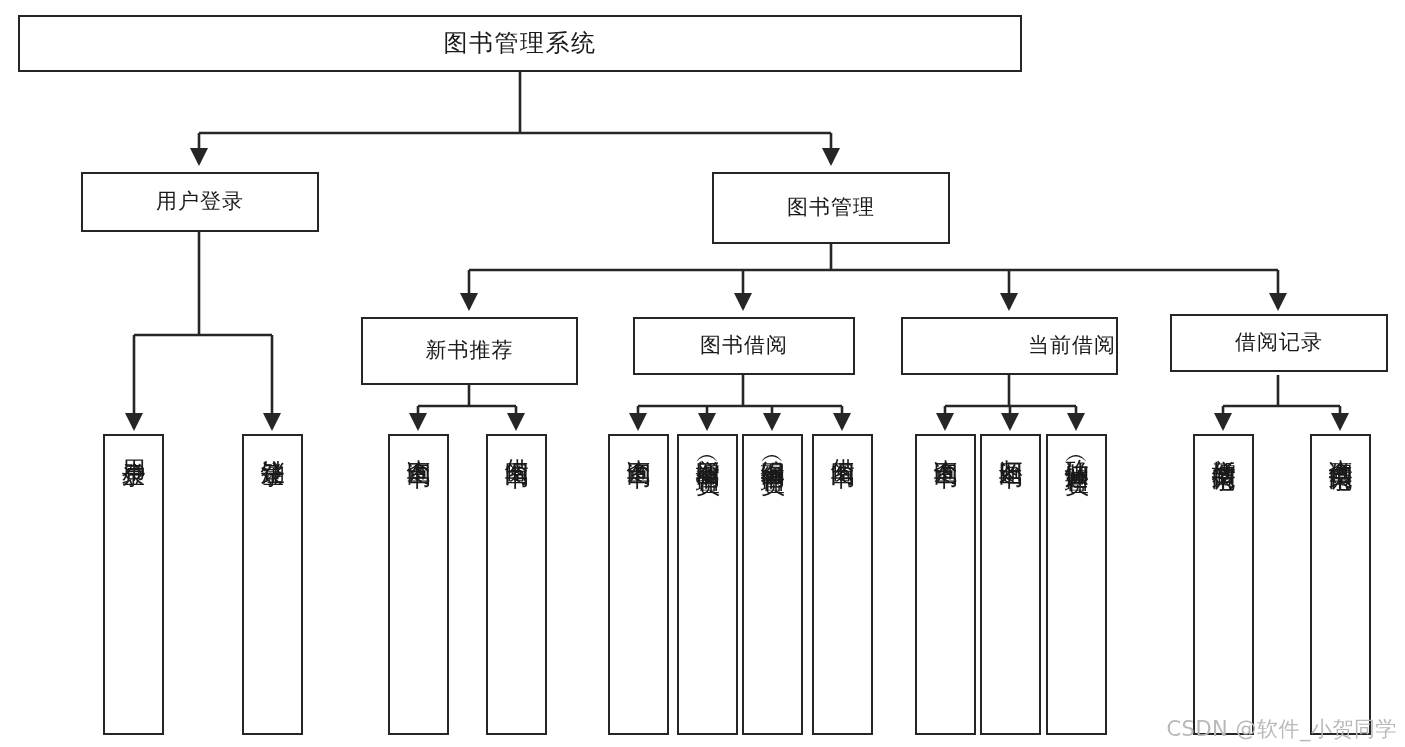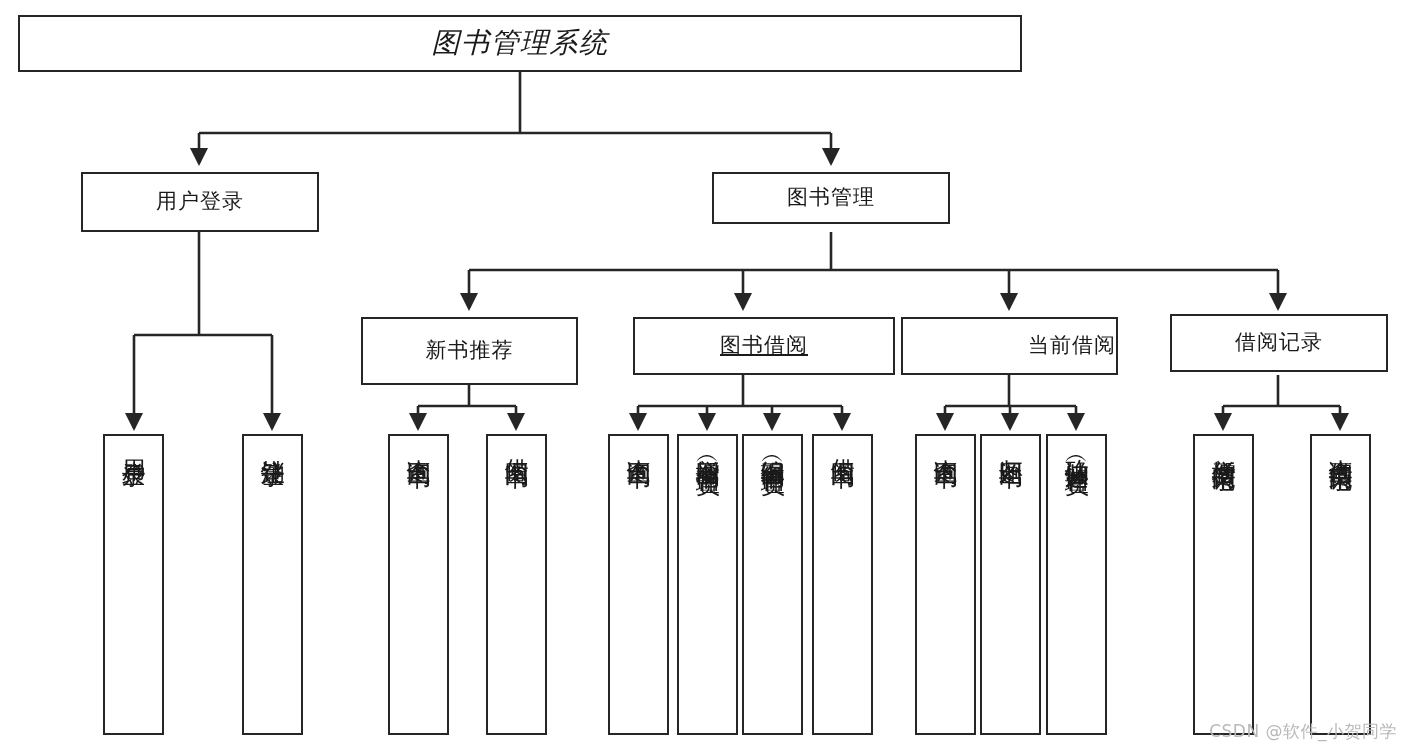--- a/index.html
+++ b/index.html
@@ -34,44 +34,43 @@
     justify-content: center;
     color: #1a1a1a;
   }
   .node-h {
     font-size: 21px;
     letter-spacing: 1px;
     line-height: 1.1;
     white-space: nowrap;
   }
   .node-root {
-    font-size: 28px;
+    font-size: 24px;
     letter-spacing: 1.5px;
-    font-style: italic;
   }
   .node-v {
     align-items: flex-start;
     justify-content: center;
     padding-top: 4px;
   }
   .vtext {
     writing-mode: vertical-rl;
     text-orientation: upright;
     font-size: 24px;
     line-height: 1.18;
     letter-spacing: 2px;
     color: #1a1a1a;
     text-align: left;
     display: block;
   }
   #watermark {
     position: absolute;
     right: 8px;
     bottom: 4px;
-    font-size: 17px;
+    font-size: 21px;
     color: #b9b9b9;
     letter-spacing: 0.5px;
     white-space: nowrap;
     pointer-events: none;
   }
 </style>
 </head>
 <body>
 
 <div id="diagram-root">
@@ -126,28 +125,28 @@
     </g>
   </svg>
 
   <div class="node node-h node-root" style="left:18px; top:15px; width:1004px; height:57px;">
     <span>图书管理系统</span>
   </div>
 
   <div class="node node-h" style="left:81px; top:172px; width:238px; height:60px;">
     <span>用户登录</span>
   </div>
-  <div class="node node-h" style="left:712px; top:172px; width:238px; height:52px;text-align:right;">
+  <div class="node node-h" style="left:712px; top:172px; width:238px; height:72px;text-align:right;">
     <span>图书管理</span>
   </div>
 
   <div class="node node-h" style="left:361px; top:317px; width:217px; height:68px;font-family:Liberation Serif, serif;">
     <span>新书推荐</span>
   </div>
-  <div class="node node-h" style="left:633px; top:317px; width:262px; height:58px;text-decoration:underline;">
+  <div class="node node-h" style="left:633px; top:317px; width:222px; height:58px;">
     <span>图书借阅</span>
   </div>
   <div class="node node-h" style="left:901px; top:317px; width:217px; height:58px;justify-content:flex-end;">
     <span>当前借阅</span>
   </div>
   <div class="node node-h" style="left:1170px; top:314px; width:218px; height:58px;">
     <span>借阅记录</span>
   </div>
 
   <div class="node node-v" style="left:103px; top:434px; width:61px; height:301px;">

